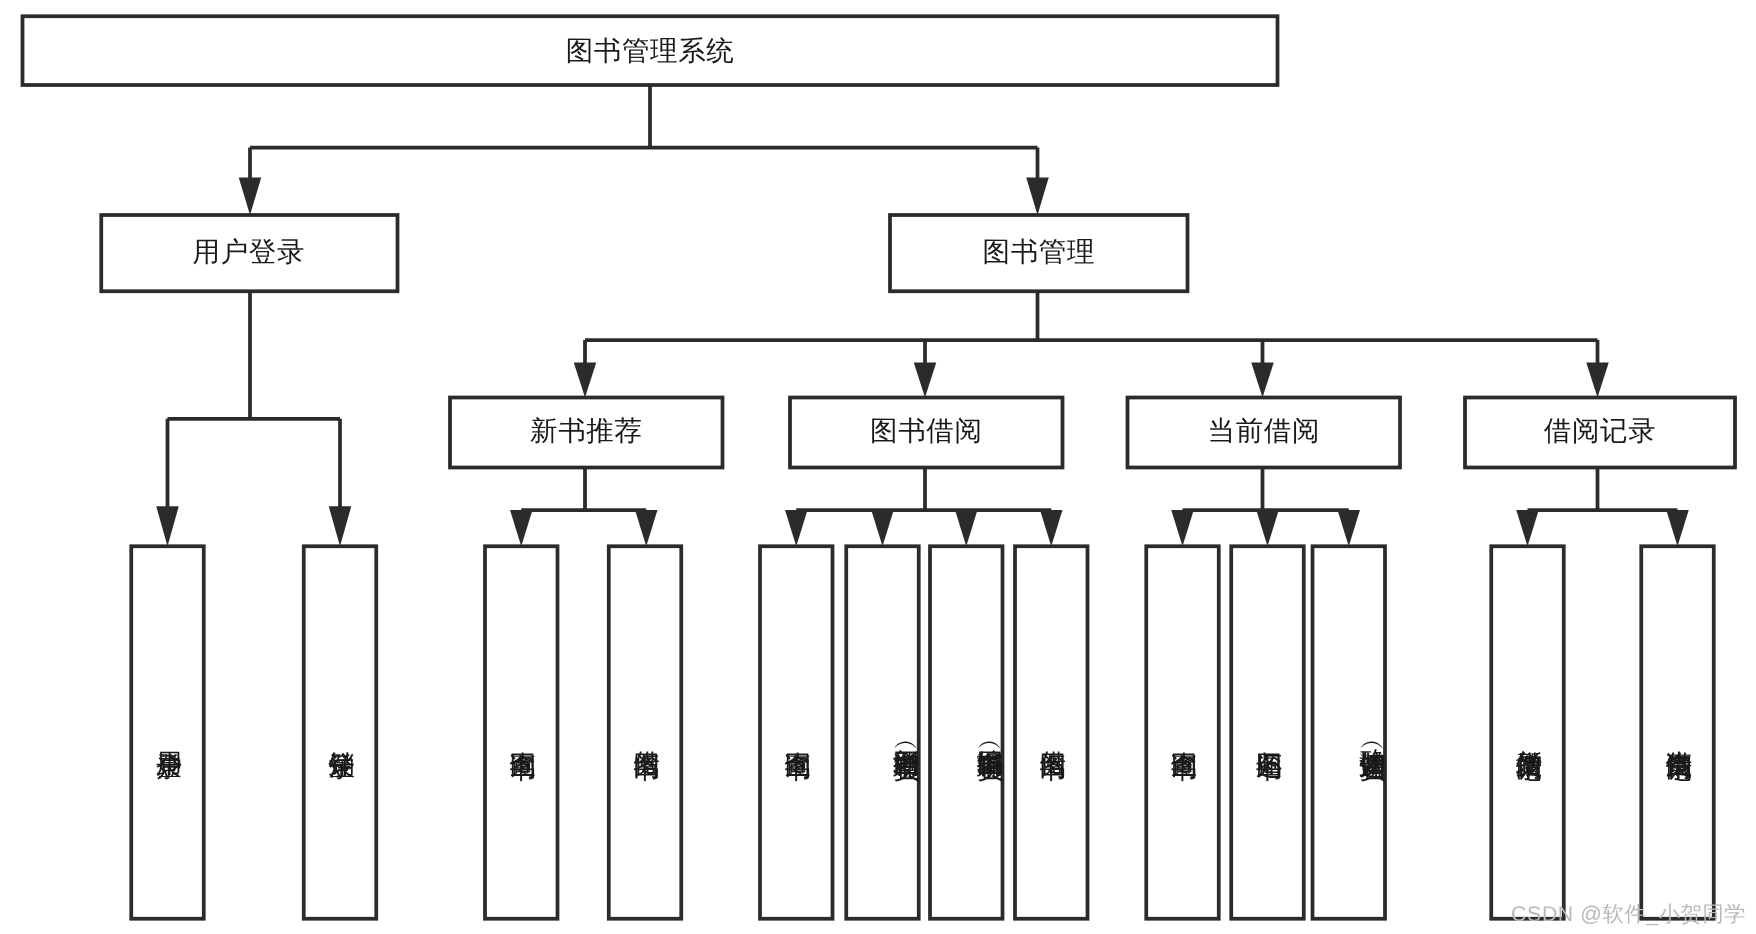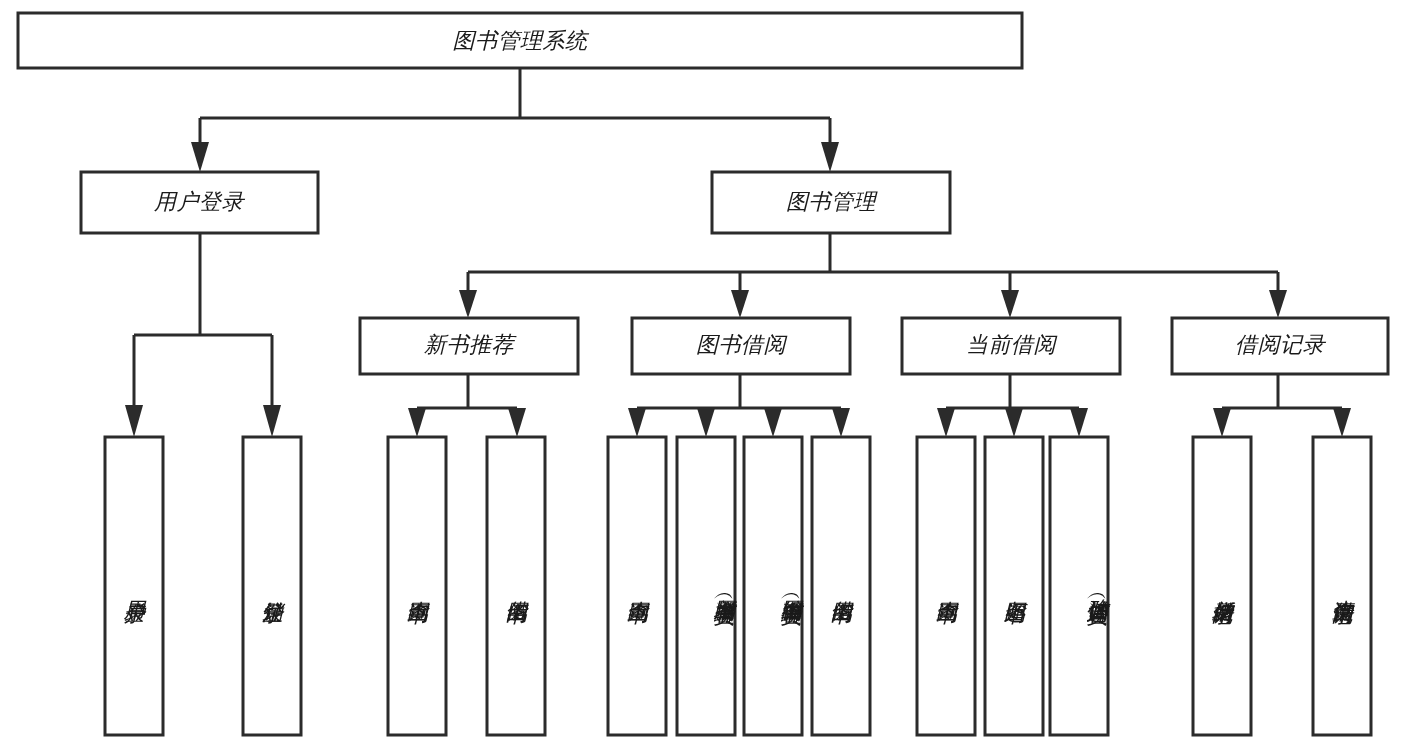--- a/index.html
+++ b/index.html
@@ -11,21 +11,20 @@
     width: 1405px;
     height: 747px;
     font-family: "Liberation Sans", sans-serif;
     overflow: hidden;
   }
   #diagram-root {
     position: relative;
     width: 1405px;
     height: 747px;
     background: #ffffff;
-    font-style: italic;
   }
   svg.diagram-svg {
     position: absolute;
     left: 0;
     top: 0;
     width: 1405px;
     height: 747px;
     display: block;
   }
   .node-rect {
@@ -209,14 +208,15 @@
   <div class="node-label-v" style="left:608px; top:437px; width:58px; height:298px;">查询图书</div>
   <div class="node-label-v" style="left:677px; top:437px; width:58px; height:298px; align-items:flex-start;">新增图书（管理员）</div>
   <div class="node-label-v" style="left:744px; top:437px; width:58px; height:298px; align-items:flex-start;">编辑图书（管理员）</div>
   <div class="node-label-v" style="left:812px; top:437px; width:58px; height:298px;">借阅图书</div>
   <div class="node-label-v" style="left:917px; top:437px; width:58px; height:298px;">查询图书</div>
   <div class="node-label-v" style="left:985px; top:437px; width:58px; height:298px;">归还图书</div>
   <div class="node-label-v" style="left:1050px; top:437px; width:58px; height:298px; align-items:flex-start;">确认归还（管理员）</div>
   <div class="node-label-v" style="left:1193px; top:437px; width:58px; height:298px;">新增借阅记录</div>
   <div class="node-label-v" style="left:1313px; top:437px; width:58px; height:298px;">查询借阅记录</div>
 
+  <div class="watermark">CSDN @软件_小贺同学</div>
 
 </div>
 
 </body></html>

